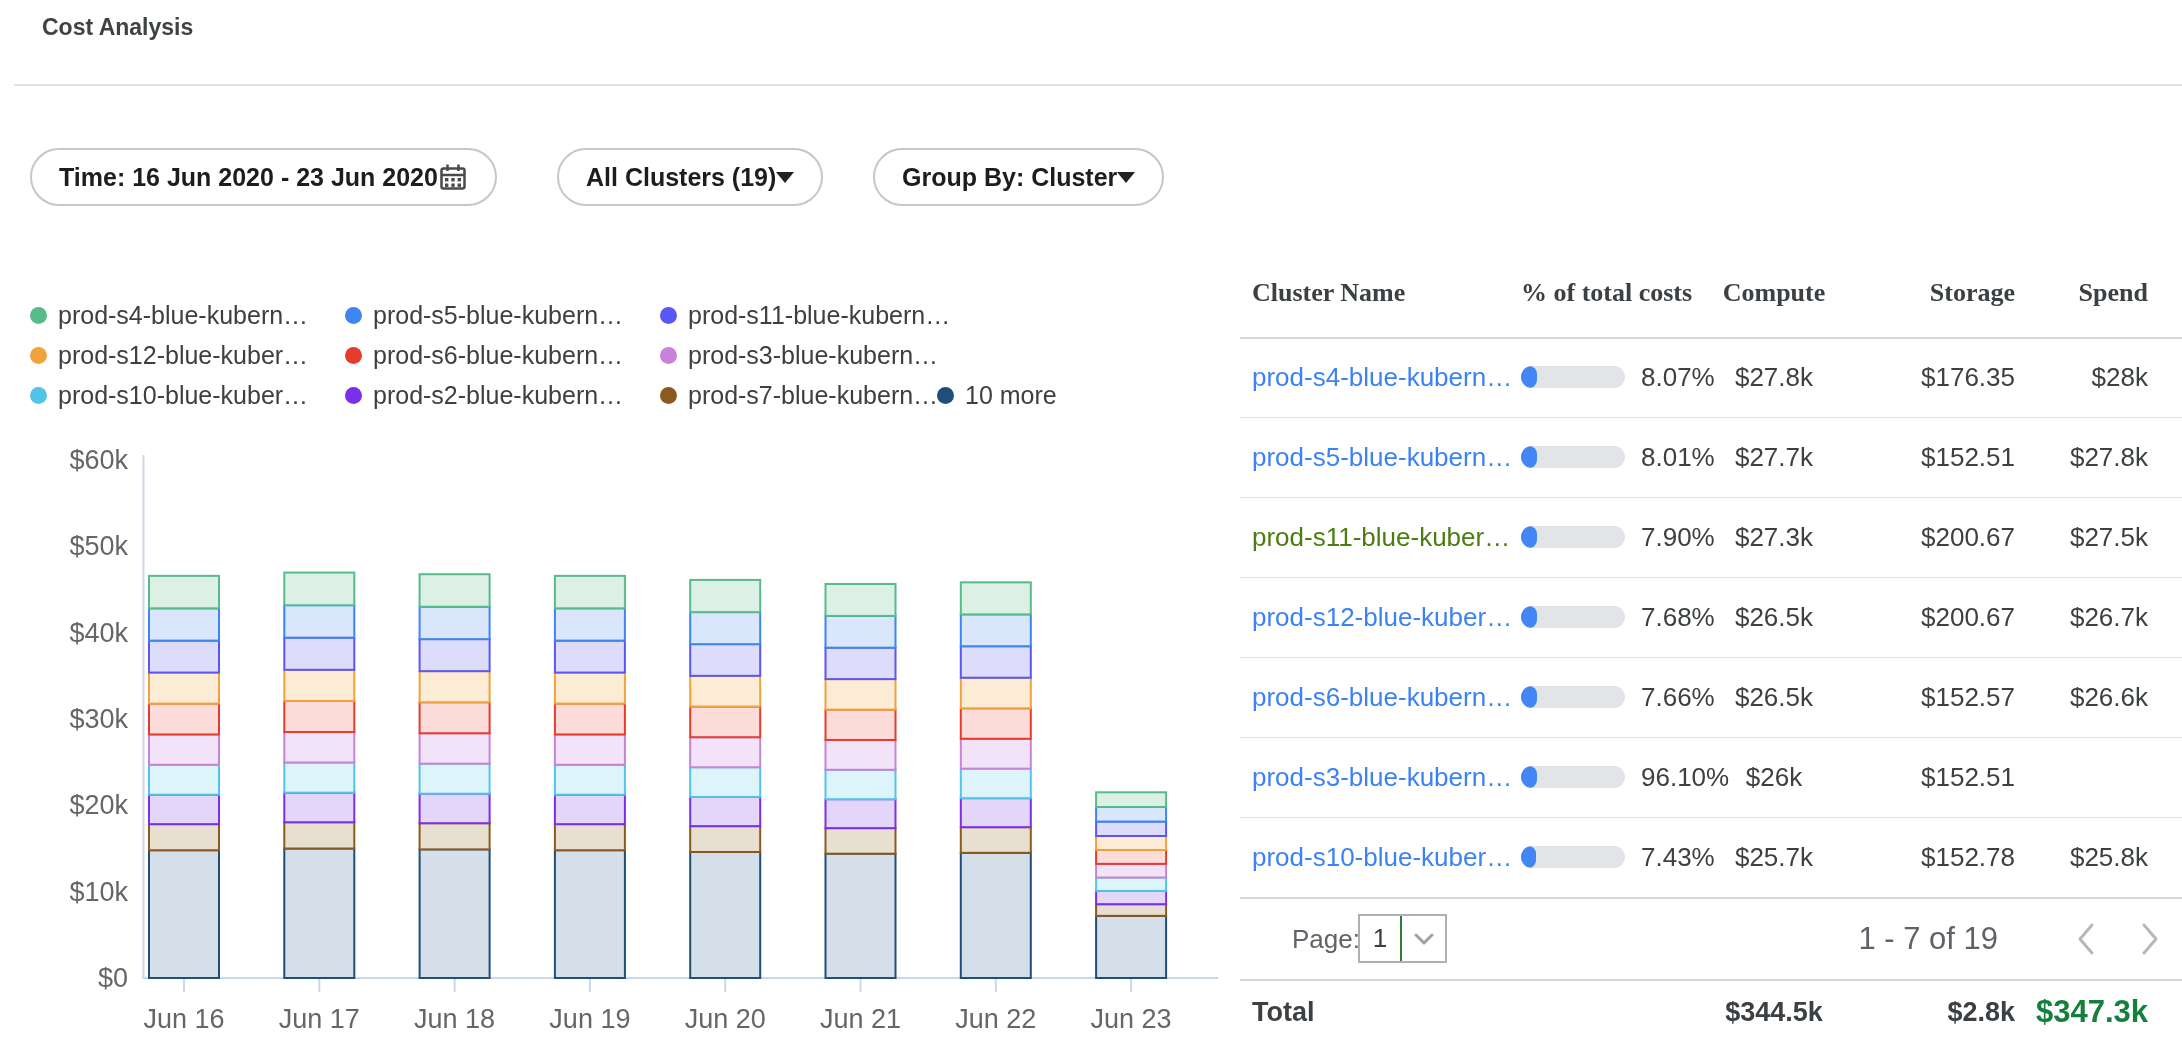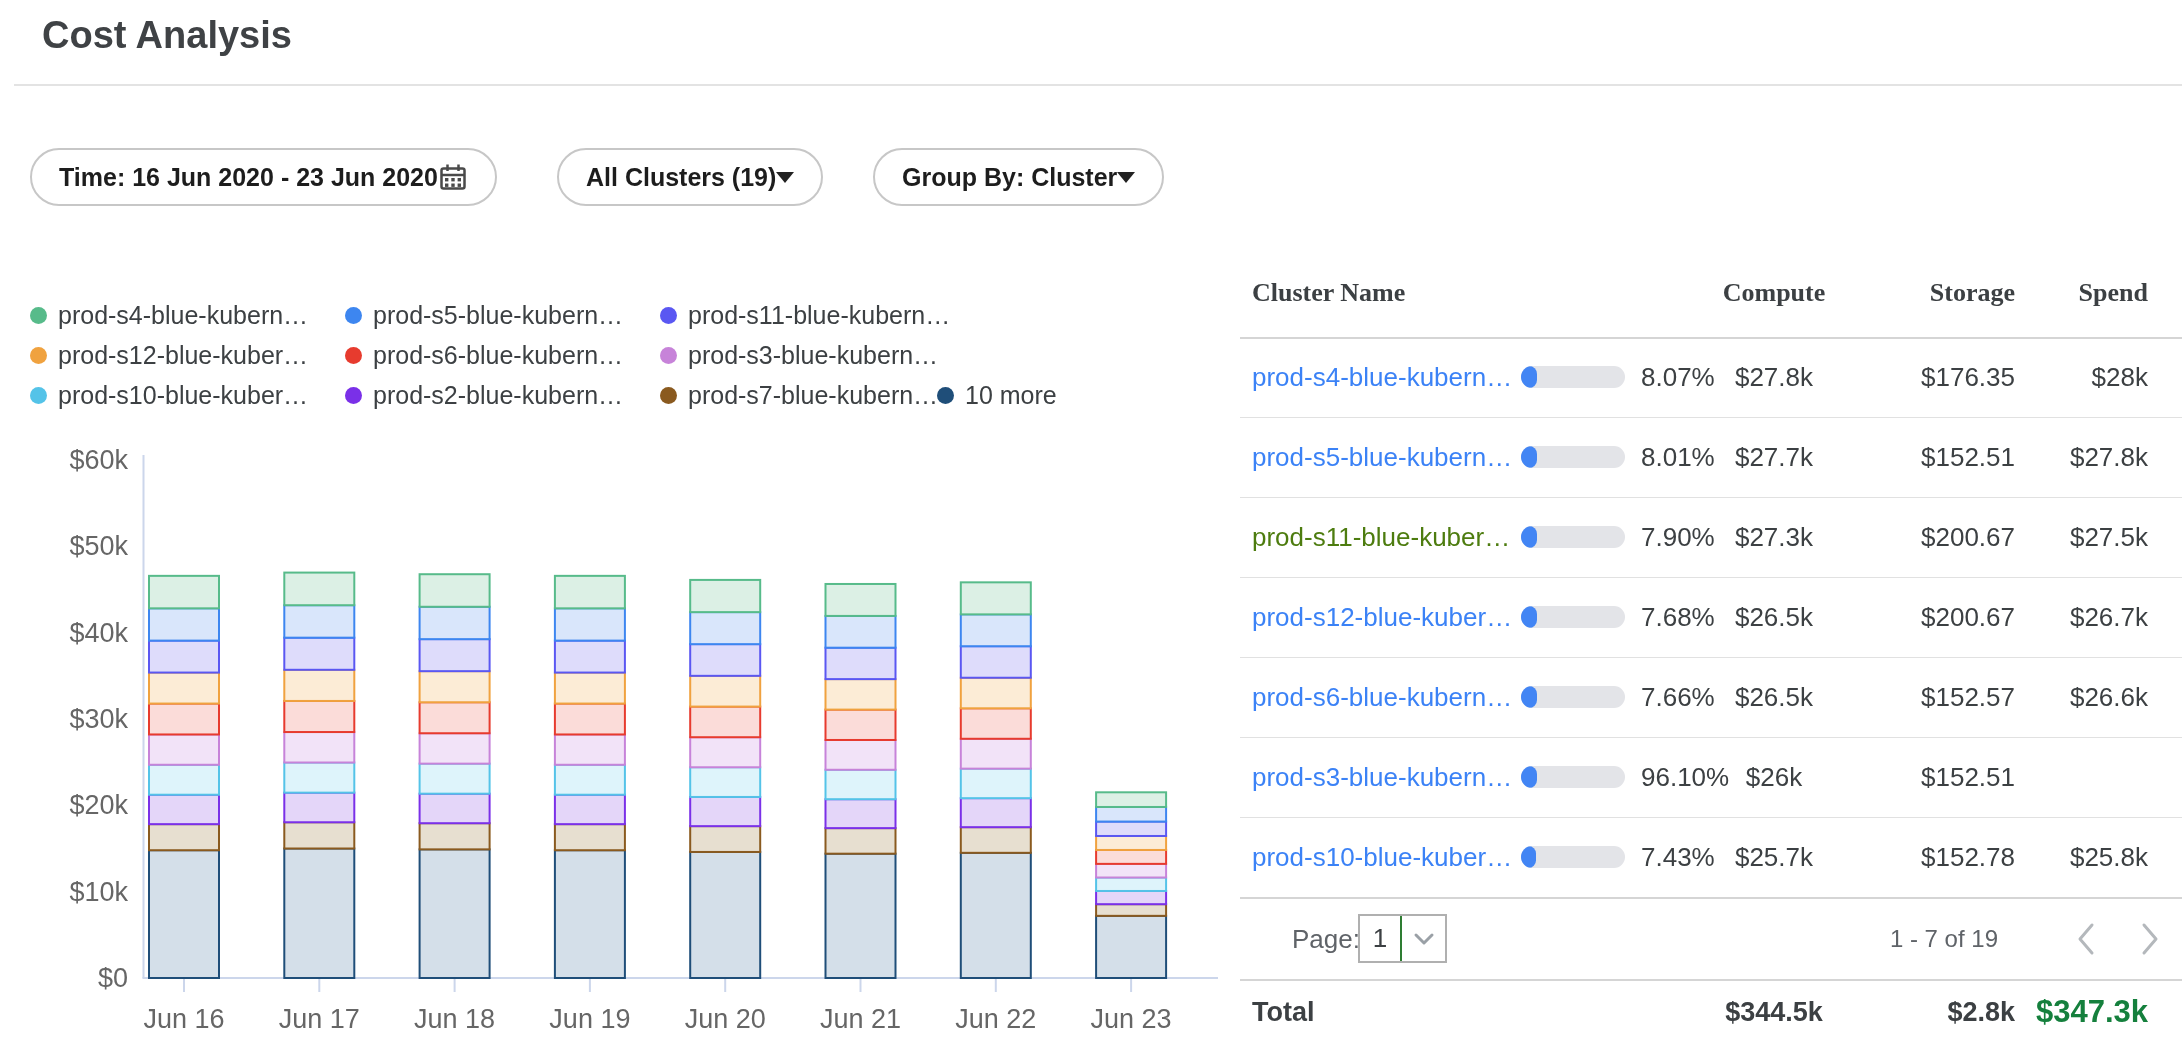--- a/index.html
+++ b/index.html
@@ -1,20 +1,20 @@
 <!DOCTYPE html>
 <html><head>
 <meta charset="utf-8">
 <title>Cost Analysis</title>
 <style>
   html,body{margin:0;padding:0;width:2182px;height:1052px;background:#fff;
     font-family:"Liberation Sans",sans-serif;overflow:hidden;position:relative;}
   .abs{position:absolute;}
   
-  #page-title{left:42px;top:14px;font-size:38px;font-weight:600;color:#3f4245;}
+  #page-title{left:42px;top:14px;font-size:23px;font-weight:600;color:#3f4245;}
   #top-divider{left:14px;right:0;top:84px;height:2px;background:#e3e3e3;}
   
   .pill{position:absolute;top:148px;height:58px;display:inline-flex;align-items:center;
     gap:0;padding:0 27px;border:2px solid #c7c7c7;border-radius:32px;background:#fff;
     font-size:25px;font-weight:700;color:#1d1d1d;cursor:pointer;box-sizing:border-box;}
   #pill-time{left:30px;}
   #pill-clusters{left:557px;}
   #pill-groupby{left:873px;}
   .caret{width:0;height:0;border-left:9px solid transparent;border-right:9px solid transparent;
     border-top:11px solid #222;}
@@ -39,21 +39,21 @@
   .pct-track{width:104px;height:22px;border-radius:11px;background:#e3e4e8;position:relative;overflow:hidden;}
   .pct-fill{position:absolute;left:0;top:0;bottom:0;border-radius:11px;background:#4285f4;}
   
   #pagination{top:642px;height:80px;border-top:2px solid #d5d5d5;border-bottom:2px solid #d5d5d5;}
   #page-label{left:52px;font-size:26px;color:#5f6368;}
   #page-select{position:absolute;left:118px;top:15px;width:89px;height:49px;border:2px solid #b0b0b0;
     background:#fff;box-sizing:border-box;cursor:pointer;display:flex;align-items:center;}
   #page-select-value{width:40px;text-align:center;font-size:26px;color:#3c4043;line-height:45px;}
   #select-cursor{width:2px;height:45px;background:#2e7d32;}
   #select-chevron{flex:1;display:flex;align-items:center;justify-content:center;}
-  #range-text{right:184px;width:200px;text-align:right;font-size:24px;color:#5f6368;}
+  #range-text{right:184px;width:200px;text-align:right;font-size:31px;color:#5f6368;}
   .pg-btn{position:absolute;top:20px;width:36px;height:40px;display:flex;align-items:center;
     justify-content:center;cursor:pointer;}
   #prev-btn{right:78px;}
   #next-btn{right:14px;}
   
   #total-row{top:722px;height:75px;}
   .tcell{position:absolute;top:0;height:75px;line-height:70px;}
   #total-label{left:12px;font-size:27px;font-weight:600;color:#3c4043;}
   #total-compute,#total-storage{font-size:27px;font-weight:700;color:#3c4043;}
   #total-spend{font-size:31px;font-weight:700;color:#15803d;}
@@ -237,20 +237,21 @@
     <rect x="1096.1000000000001" y="419.9676666666667" width="70" height="13.899666666666667" fill="#fbdcd9" stroke="#e73b2e" stroke-width="2"></rect>
     <rect x="1096.1000000000001" y="405.9816666666667" width="70" height="13.986" fill="#fcecd6" stroke="#f0a23f" stroke-width="2"></rect>
     <rect x="1096.1000000000001" y="391.564" width="70" height="14.417666666666666" fill="#dedcfb" stroke="#5a57f2" stroke-width="2"></rect>
     <rect x="1096.1000000000001" y="376.97366666666665" width="70" height="14.590333333333332" fill="#d9e6fb" stroke="#3d86f0" stroke-width="2"></rect>
     <rect x="1096.1000000000001" y="362.297" width="70" height="14.676666666666666" fill="#dcf0e5" stroke="#57bb8a" stroke-width="2"></rect>
   </svg>
 
 <div id="table-panel" class="abs">
   <div class="trow thead">
     <span class="hcell col-name">Cluster Name</span>
+    <span class="hcell col-pct">% of total costs</span>
     <span class="hcell col-compute">Compute</span>
     <span class="hcell col-storage">Storage</span>
     <span class="hcell col-spend">Spend</span>
   </div>
 
   <div id="table-rows">
       <div class="trow drow" style="top: 82px;">
         <span class="dcell col-name"><a class="cluster-link" style="color: rgb(59, 130, 246);">prod-s4-blue-kubern…</a></span>
         <span class="dcell col-pct">
           <span class="pctwrap">

